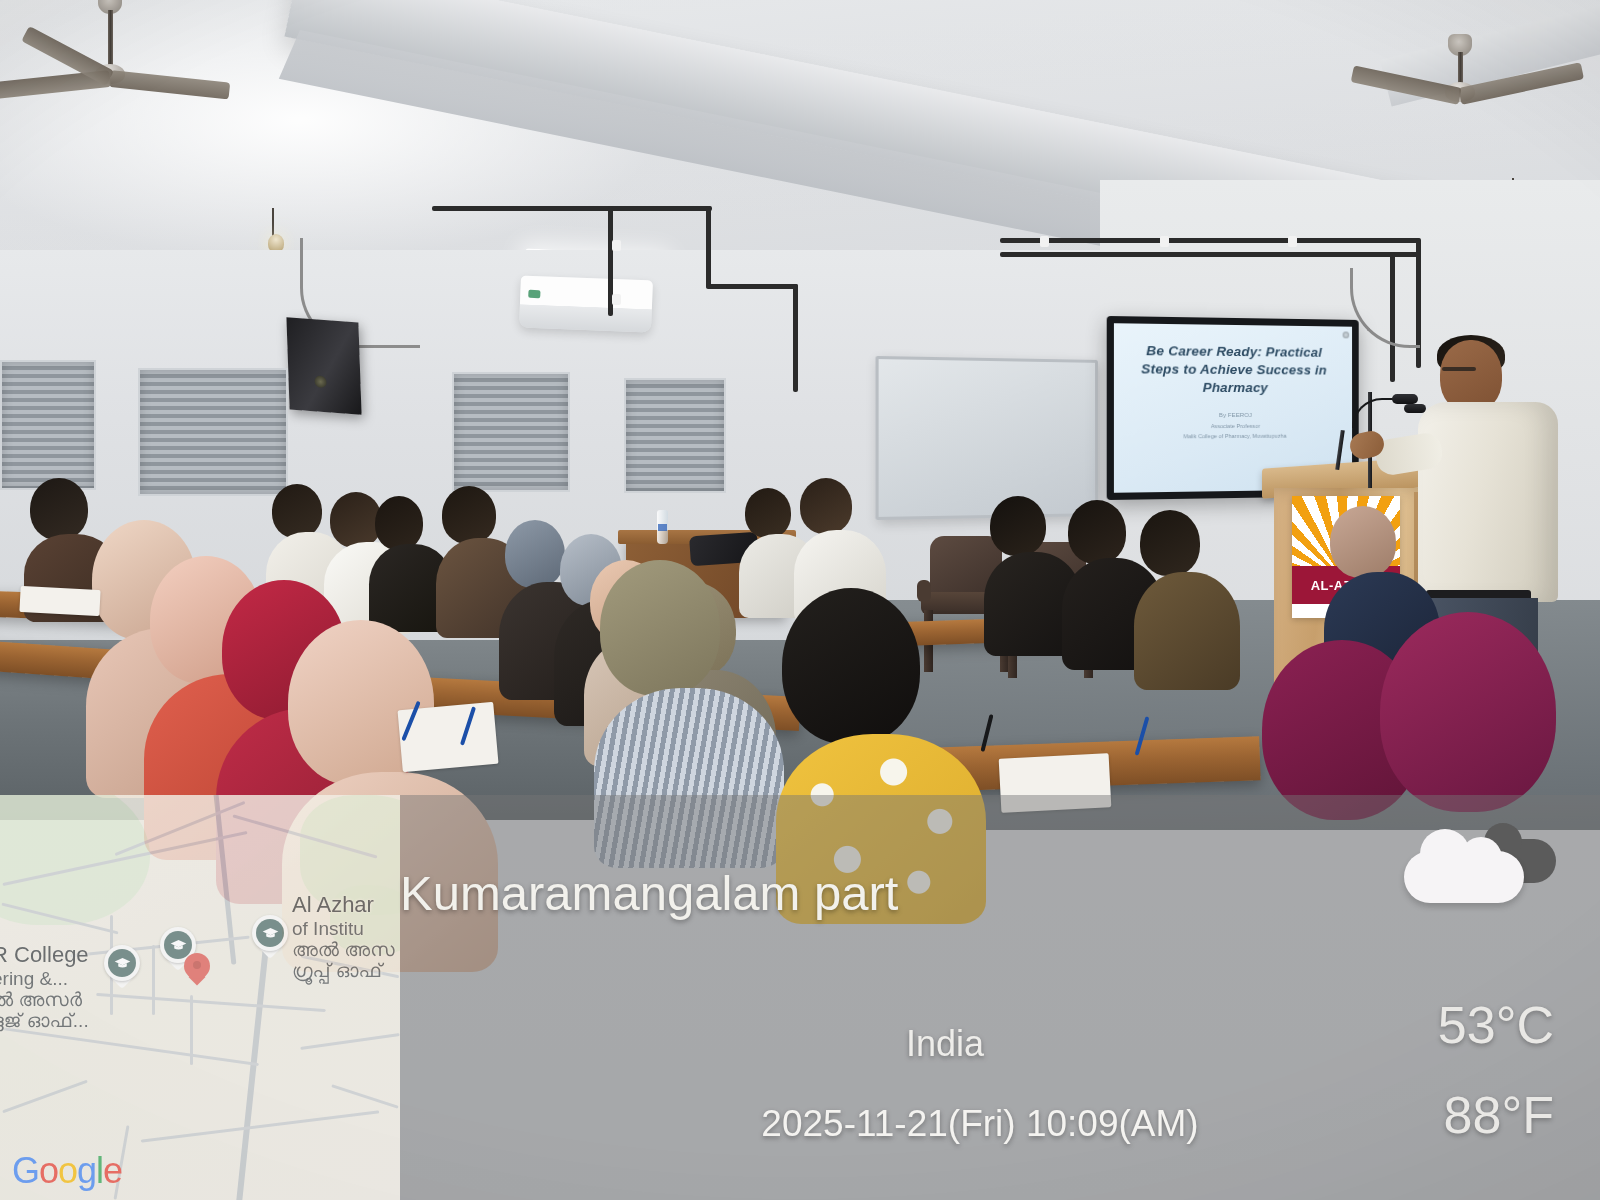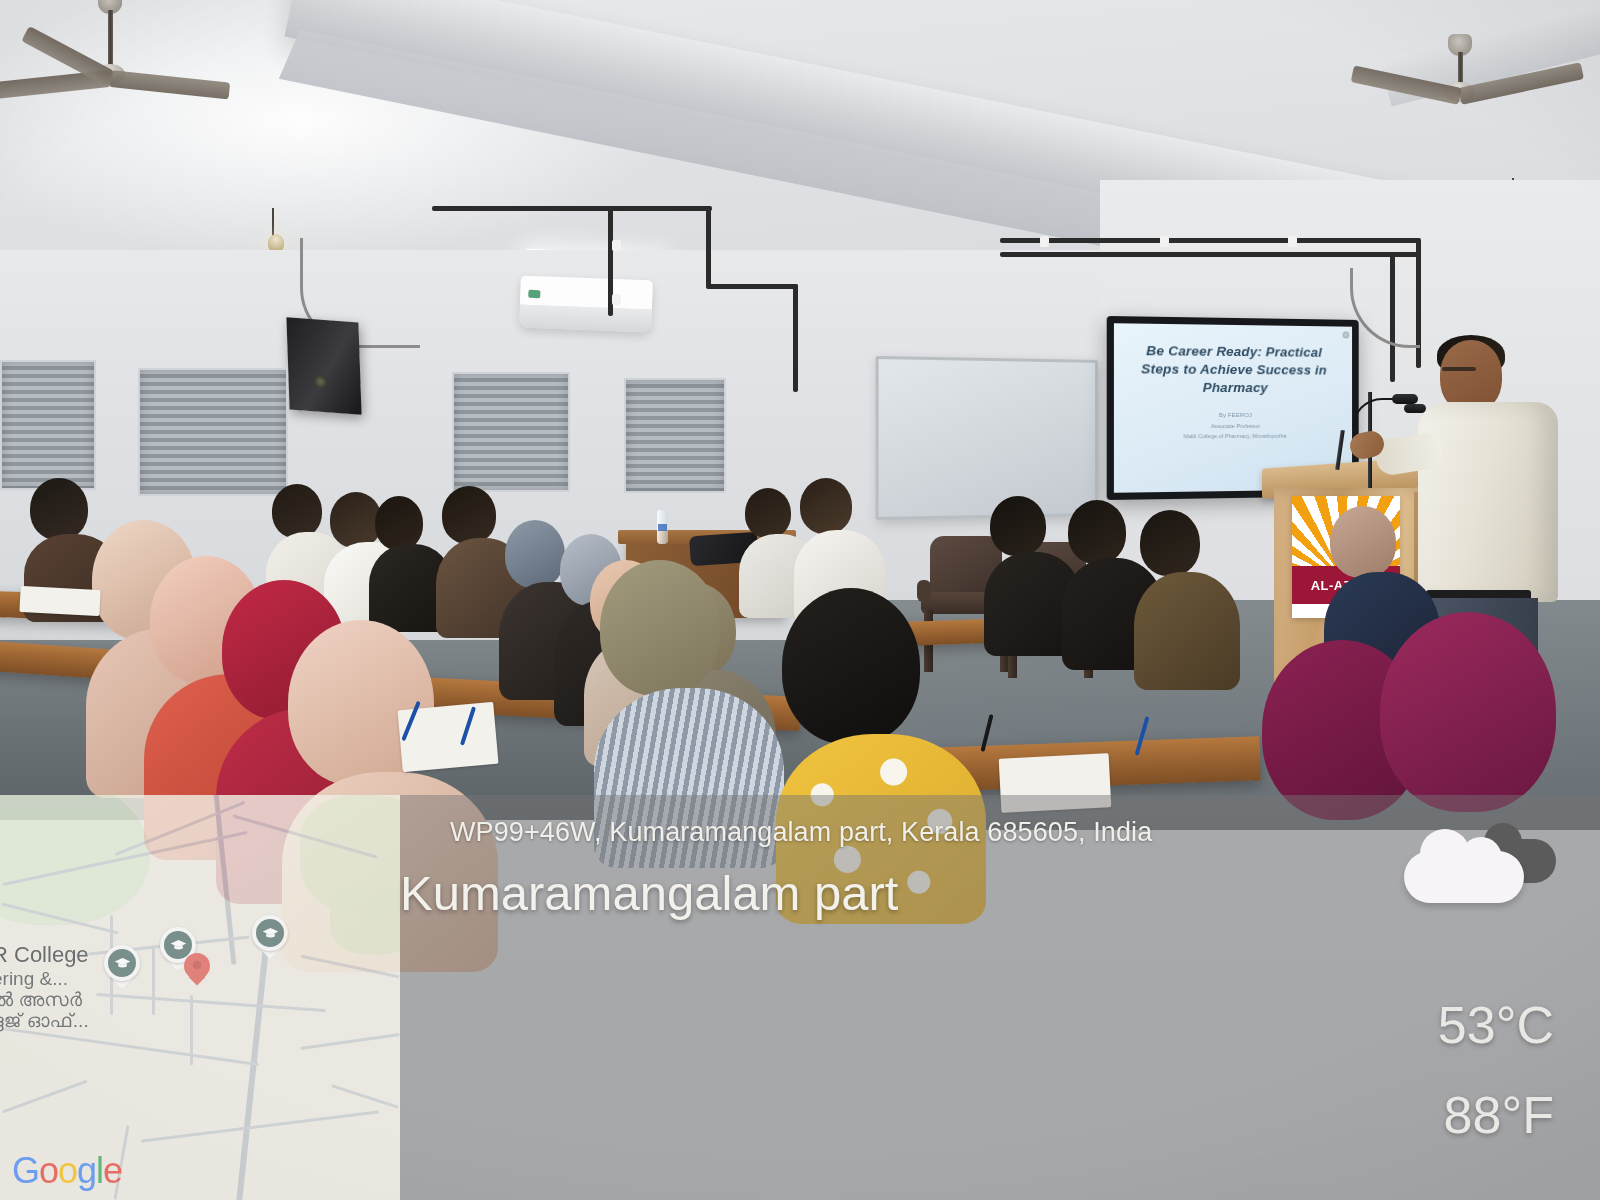--- a/index.html
+++ b/index.html
@@ -865,29 +865,36 @@
         <div class="rc"></div>
       </div>
 
       <div class="map-label" style="left:-8px; top:148px;">
         <span>R College</span>
         <span class="ml">ering &amp;...</span>
         <span class="ml">ൽ അസർ</span>
         <span class="ml">ദ്ദജ് ഓഫ്...</span>
       </div>
 
+      <div class="map-label" style="left:292px; top:98px;">
+        <span>Al Azhar</span>
+        <span class="ml">of Institu</span>
+        <span class="ml">അൽ അസ</span>
+        <span class="ml">ഗ്രൂപ്പ് ഓഫ്</span>
+      </div>
 
       <div class="google-logo">
         <span>G</span><span>o</span><span>o</span><span>g</span><span>l</span><span>e</span>
       </div>
     </div>
 
     <div class="info-panel">
-      <div class="addr-line">WP99+46W, Kumaramangalam part, Kerala 685605, India</div>
       <div class="city">Kumaramangalam part</div>
+      <div class="country">India</div>
+      <div class="datetime">2025-11-21(Fri)   10:09(AM)</div>
 
       <div class="weather-icon">
         <div class="cloud-dark"></div>
         <div class="cloud-white"></div>
       </div>
       <div class="temp-c">53°C</div>
       <div class="temp-f">88°F</div>
     </div>
 
     <div class="overlay-strip-left"></div>

